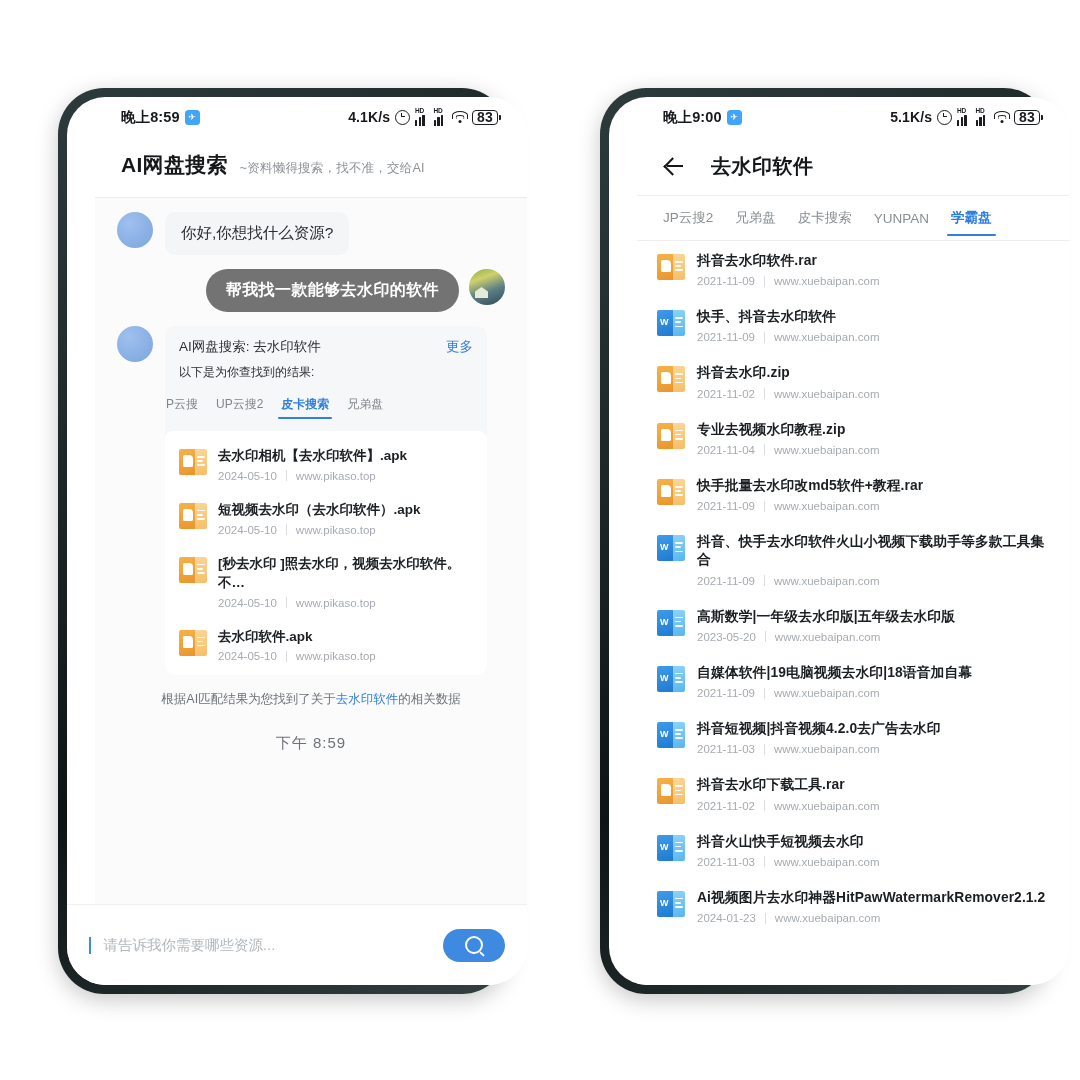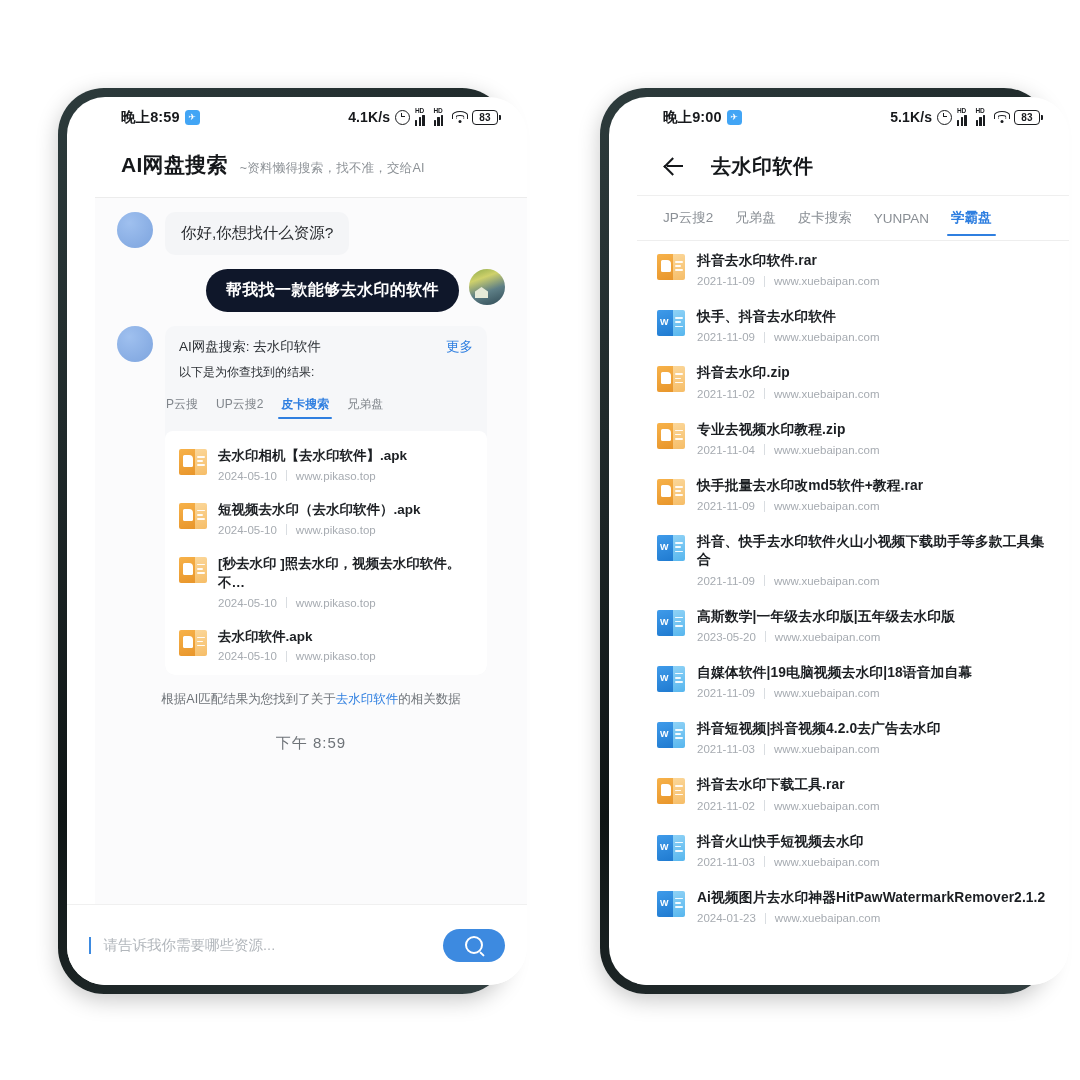--- a/index.html
+++ b/index.html
@@ -57,21 +57,21 @@
   .sig i:nth-child(3){height:8.5px;}
   .sig i:nth-child(4){height:11px;}
   .sig u{position:absolute;top:-2px;left:0;font-size:6.5px;font-weight:700;text-decoration:none;letter-spacing:-.3px;}
   .wifi{width:15px;height:12px;position:relative;display:inline-block;}
   .wifi s{position:absolute;left:50%;transform:translateX(-50%);border:1.6px solid #1a1c1f;border-bottom:none;border-radius:50% 50% 0 0;text-decoration:none;}
   .wifi s:nth-child(1){width:14px;height:7px;bottom:4px;}
   .wifi s:nth-child(2){width:7px;height:3.5px;bottom:4px;}
   .wifi s:nth-child(3){width:3px;height:3px;bottom:0;border-radius:50%;background:#1a1c1f;border:none;}
   .batt{display:inline-flex;align-items:center;}
   .batt-b{width:24px;height:13px;border:1.5px solid #1a1c1f;border-radius:4px;
-    display:flex;align-items:center;justify-content:center;font-size:10px;font-weight:700;color:#1a1c1f;}
+    display:flex;align-items:center;justify-content:center;font-size:14px;font-weight:700;color:#1a1c1f;}
   .batt-t{width:2px;height:5px;background:#1a1c1f;border-radius:0 1px 1px 0;margin-left:1px;}
 
   
   .app-header{
     padding:14px 26px 18px;display:flex;align-items:baseline;gap:12px;
     background:#fff;border-bottom:1px solid #ececec;
   }
   .app-title{font-size:21px;font-weight:700;color:#16181b;letter-spacing:.3px;}
   .app-sub{font-size:12.5px;color:#8c9196;letter-spacing:.2px;}
 
@@ -85,21 +85,21 @@
     background:linear-gradient(160deg,#8aa94a 0%,#cfd16b 28%,#5e7f86 60%,#2f4a55 100%);
     position:relative;overflow:hidden;}
   .user-av:after{content:"";position:absolute;left:6px;bottom:7px;width:13px;height:11px;
     background:#e6ead8;clip-path:polygon(50% 0,100% 42%,100% 100%,0 100%,0 42%);}
 
   .bubble-plain{
     background:#f4f5f7;border-radius:10px;padding:11px 16px;
     font-size:15.5px;color:#2a2d31;max-width:280px;
   }
   .bubble-blue{
-    background:#0f172a;color:#fff;border-radius:22px;padding:11px 20px;
+    background:#737373;color:#fff;border-radius:22px;padding:11px 20px;
     font-size:16px;font-weight:600;letter-spacing:.4px;
   }
 
   
   .result-card{background:#f6f7f9;border-radius:10px;padding:12px 0 0;width:322px;overflow:hidden;}
   .rc-top{display:flex;align-items:center;justify-content:space-between;padding:0 14px 8px;}
   .rc-q{font-size:13.5px;color:#2c3035;}
   .rc-more{font-size:13.5px;color:#2f7fe0;cursor:pointer;}
   .rc-sub{font-size:12px;color:#2c3035;padding:0 14px 10px;}
   .rc-tabs{display:flex;align-items:center;gap:0;padding:0 6px;overflow:hidden;}

